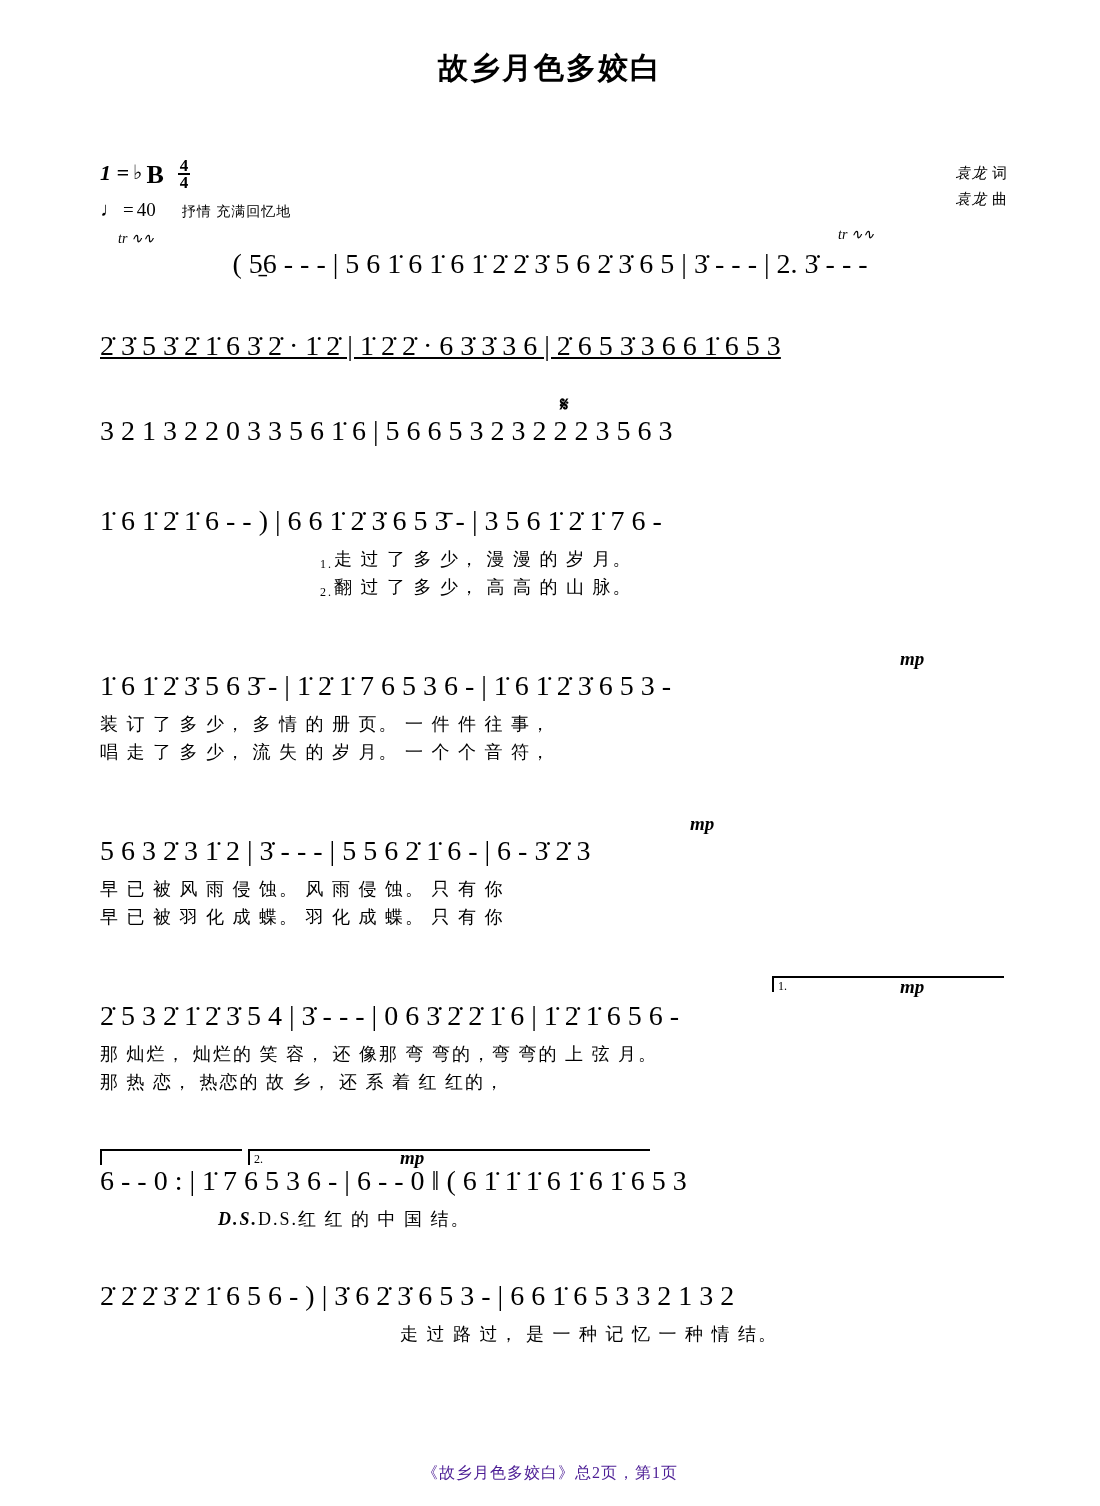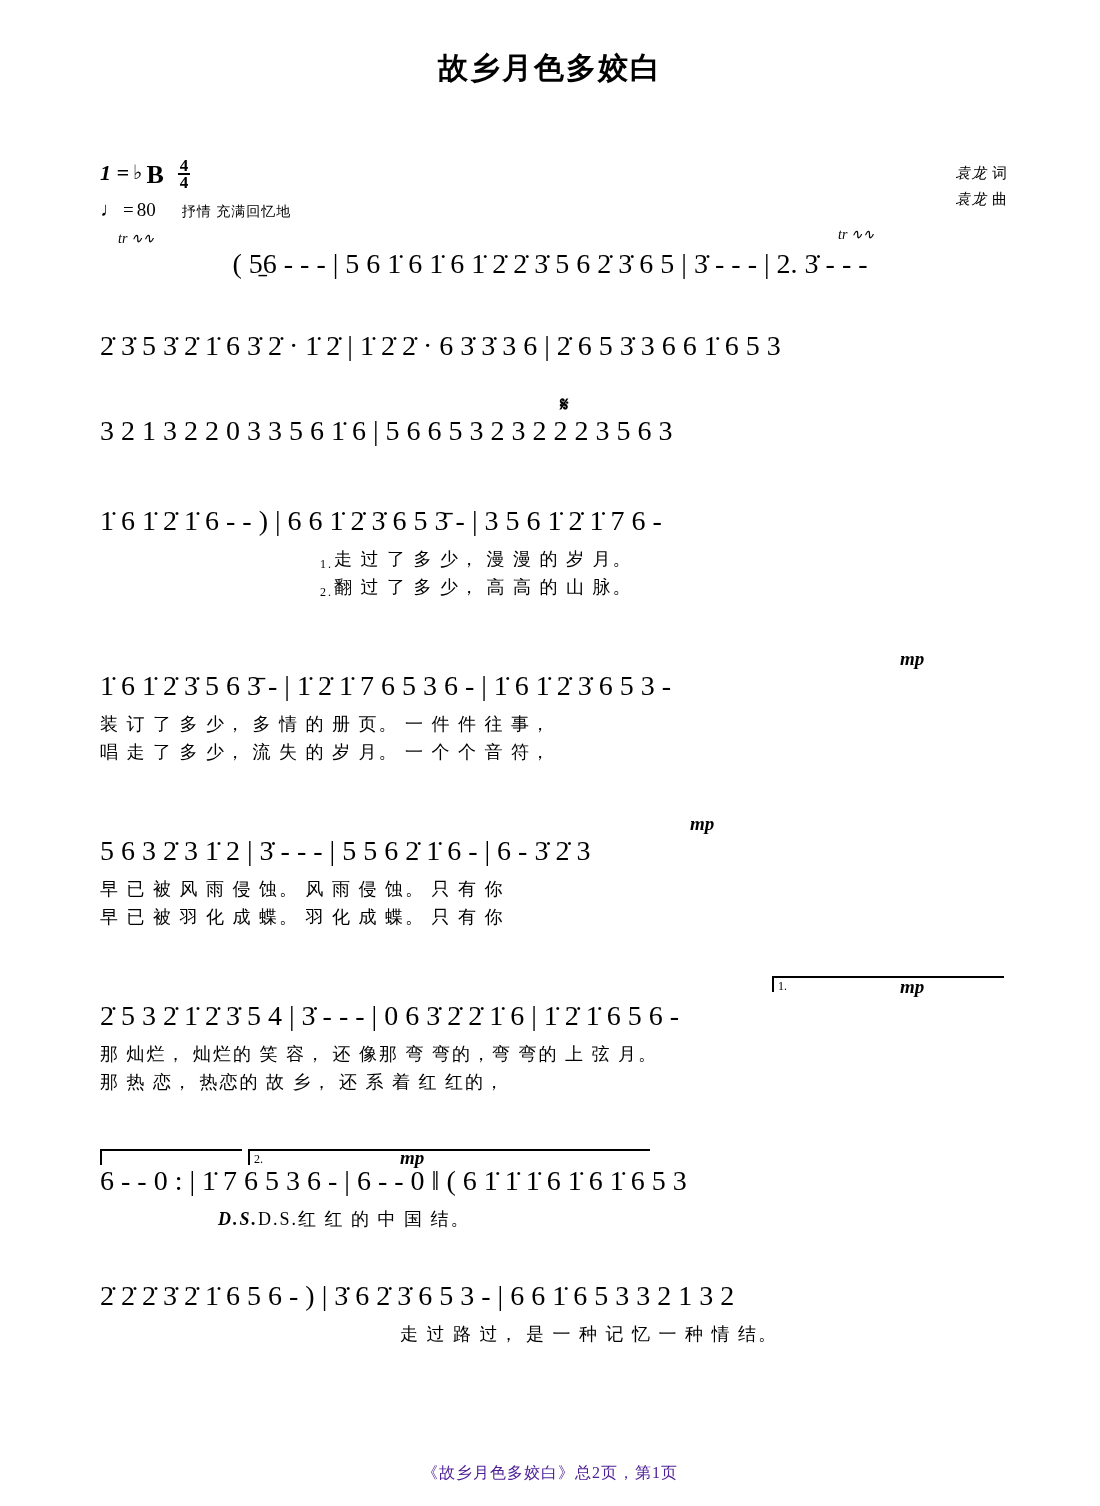--- a/index.html
+++ b/index.html
@@ -167,32 +167,32 @@
       <span class="flat">♭</span>
       <span class="keyname">B</span>
       <span class="timesig">
         <span class="num">4</span>
         <span class="den">4</span>
       </span>
     </div>
     <div class="tempo-line">
       <span class="tempo-note">♩</span>
       <span>=</span>
-      <span>80</span>
+      <span>40</span>
       <span class="tempo-expr">抒情 充满回忆地</span>
     </div>
   </div>
 
   <div class="system" style="top:248px;text-align:center;">
     <div style="position:absolute; left:18px; top:-18px; font-style:italic; font-size:14px;">tr ∿∿</div>
     <div style="position:absolute; left:738px; top:-22px; font-style:italic; font-size:14px;">tr ∿∿</div>
     <div class="notes">( 5̠6 - - - | 5 6 1̇ 6  1̇ 6 1̇ 2̇  2̇ 3̇ 5 6  2̇ 3̇ 6 5 | 3̇ - - - | 2. 3̇ - - -</div>
   </div>
 
-  <div class="system" style="top:330px;">
+  <div class="system" style="top:330px;text-decoration:underline;">
     <div class="notes">2̇ 3̇ 5 3̇  2̇ 1̇ 6 3̇  2̇ ·  1̇ 2̇ | 1̇ 2̇ 2̇ ·  6 3̇ 3̇  3 6 | 2̇ 6 5 3̇  3 6 6 1̇  6 5 3</div>
   </div>
 
   <div class="system" style="top:415px;">
     <div class="seg" style="left:460px; top:-22px;">𝄋</div>
     <div class="notes">3 2 1 3  2  2 0  3  3 5  6  1̇ 6 | 5 6 6 5  3  2 3  2 2 2 3  5 6 3</div>
   </div>
 
   <div class="system" style="top:505px;">
     <div class="notes">1̇ 6 1̇ 2̇ 1̇  6 - - ) | 6 6 1̇  2̇ 3̇ 6 5  3̄ - | 3 5 6  1̇ 2̇ 1̇ 7 6 -</div>

